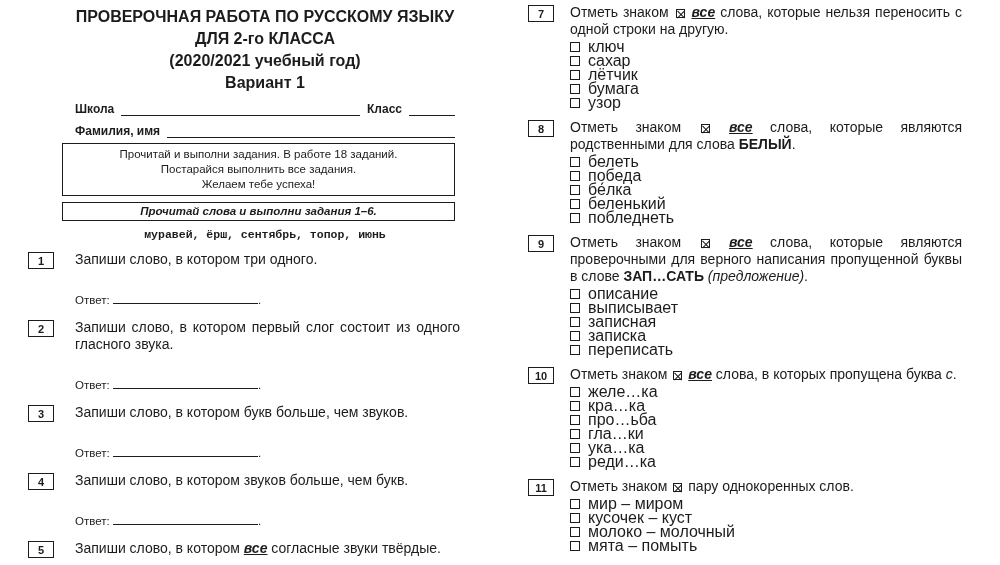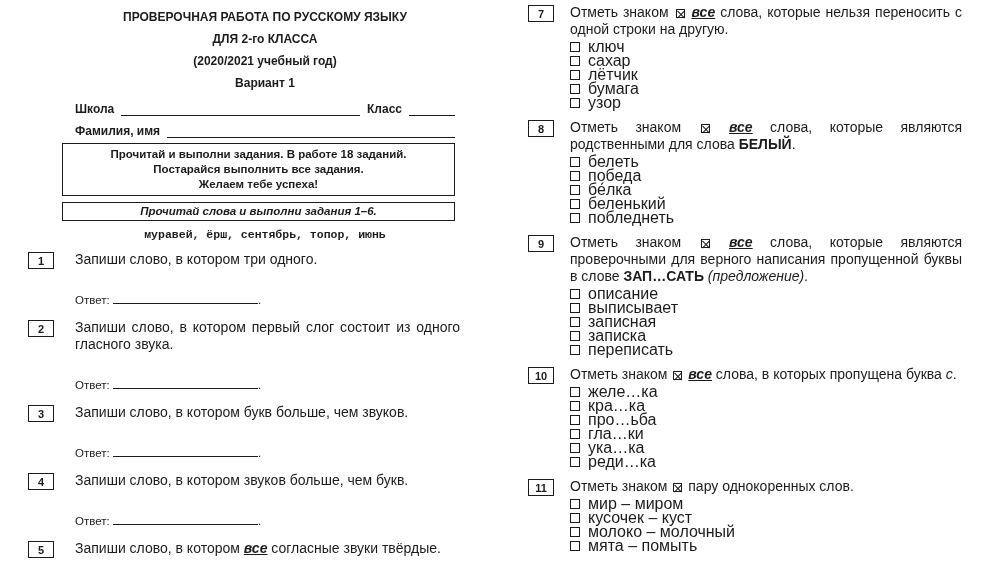--- a/index.html
+++ b/index.html
@@ -7,29 +7,29 @@
   body {
     font-family: "Liberation Sans", sans-serif;
     color: #1c1c1c;
     position: relative;
     overflow: hidden;
   }
   .col-left  { position: absolute; left: 25px;  top: 6px; width: 458px; }
   .col-right { position: absolute; left: 528px; top: 4px; width: 462px; }
 
   
-  .doc-header { font-weight: bold; font-size: 12px; text-align: center; margin: 0 28px 0 50px; }
+  .doc-header { font-weight: bold; font-size: 16px; text-align: center; margin: 0 28px 0 50px; }
   .doc-header > div { line-height: 22px; }
   .form-row { display: flex; align-items: flex-end; font-weight: bold; font-size: 12px; height: 22px; margin: 0 28px 0 50px; }
   .fill-line { flex: 1; border-bottom: 1.4px solid #1c1c1c; height: 14px; margin: 0 7px; }
   .fill-line.short { flex: 0 0 46px; margin-right: 0; }
   .fill-line.last { margin-right: 0; }
 
   
-  .instr-box { border: 1.4px solid #1c1c1c; margin: 5px 28px 0 37px; padding: 3px 6px; text-align: center; font-weight: bold; font-size: 11.5px; }
+  .instr-box { border: 1.4px solid #1c1c1c; margin: 5px 28px 0 37px; padding: 3px 6px; text-align: center; font-weight: normal; font-size: 11.5px; }
   .instr-line { line-height: 15px; }
   .section-box { border: 1.2px solid #1c1c1c; margin: 6px 28px 0 37px; padding: 1px 4px; text-align: center; font-weight: bold; font-style: italic; font-size: 11.5px; line-height: 15px; }
   .word-list { text-align: center; font-weight: bold; font-size: 11.5px; margin-top: 6px; line-height: 15px; margin-left: 50px; margin-right: 28px; font-family: Liberation Mono, monospace; }
 
   
   #left-tasks { margin-top: 9px; }
   .task { display: flex; align-items: flex-start; }
   #left-tasks .task { margin-bottom: 10px; }
   #right-tasks .task { margin-bottom: 9px; }
   .num-box { width: 26px; height: 17px; border: 1.4px solid #1c1c1c; font-weight: bold; font-size: 11px; display: flex; align-items: center; justify-content: center; flex: 0 0 auto; margin-top: 1px; }

